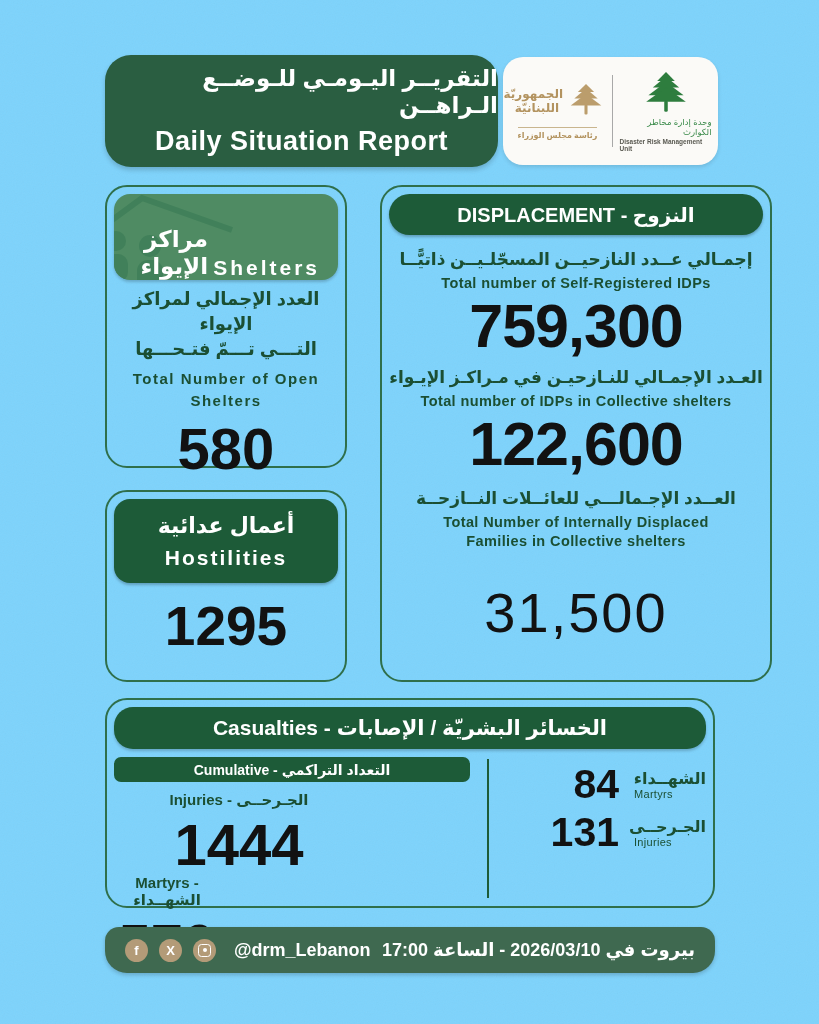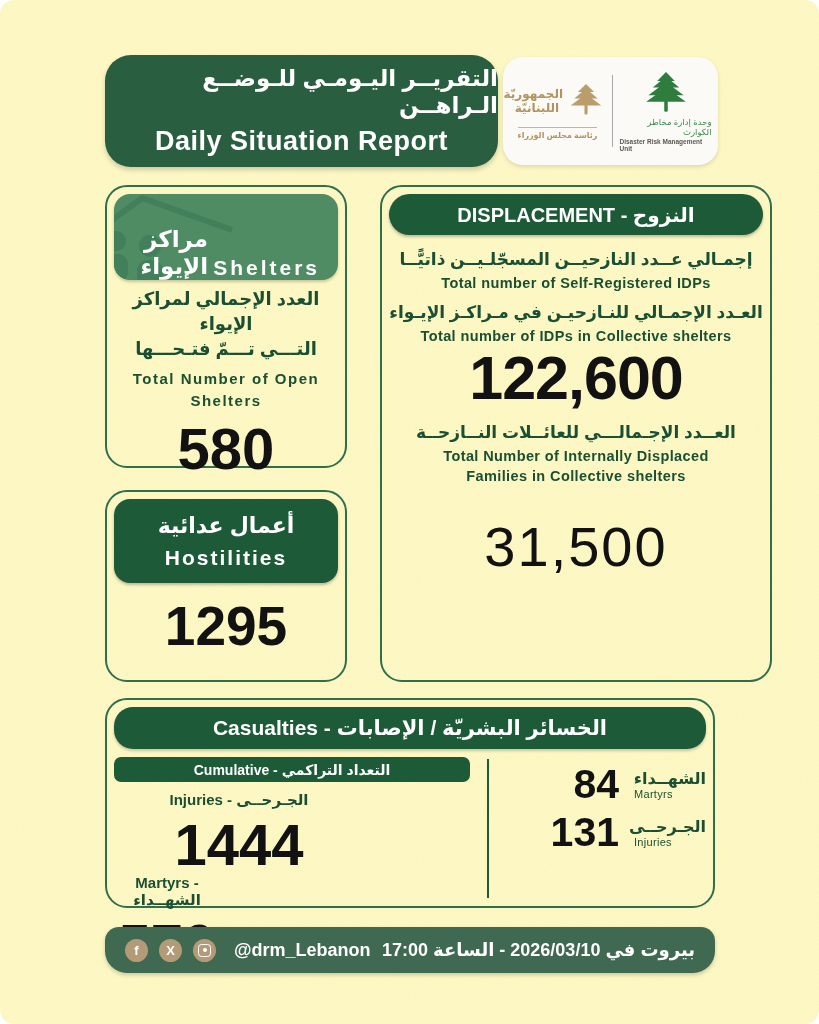--- a/index.html
+++ b/index.html
@@ -1,18 +1,18 @@
 <!DOCTYPE html>
 <html lang="en"><head>
 <meta charset="utf-8">
 <style>
   html,body{margin:0;padding:0;}
   .page{
-    position:relative;width:819px;height:1024px;background:#fef9c3;
-    font-family:"Liberation Sans","DejaVu Sans",sans-serif;overflow:hidden;border-radius:14px;
+    position:relative;width:819px;height:1024px;background:#7dd3fc;
+    font-family:"Liberation Sans","DejaVu Sans",sans-serif;overflow:hidden;
   }
   .noise{position:absolute;left:0;top:0;z-index:0;pointer-events:none;}
   .layer{position:absolute;inset:0;z-index:1;}
 
   
   .main-header{
     position:absolute;left:105px;top:55px;width:393px;height:112px;
     background:#2a5e41;border-radius:26px;color:#fff;
     display:flex;flex-direction:column;align-items:center;justify-content:center;gap:7px;
     box-shadow:0 3px 5px rgba(0,0,0,.18);
@@ -193,20 +193,21 @@
         <div class="sh-en">Total Number of Open Shelters</div>
         <div class="sh-val">580</div>
       </div>
     </div>
 
     <div class="box" id="displacement-box">
       <div class="pill">DISPLACEMENT - النزوح</div>
       <div class="disp-body">
         <div class="d-ar">إجمـالي عــدد النازحيــن المسجّلـيــن ذاتيًّــا</div>
         <div class="d-en">Total number of Self-Registered IDPs</div>
+        <div class="d-val">759,300</div>
         <div class="d-ar gap1">العـدد الإجمـالي للنـازحيـن في مـراكـز الإيـواء</div>
         <div class="d-en">Total number of IDPs in Collective shelters</div>
         <div class="d-val">122,600</div>
         <div class="d-ar gap2">العــدد الإجـمالـــي للعائــلات النــازحــة</div>
         <div class="d-en" style="width:330px;">Total Number of Internally Displaced Families in Collective shelters</div>
         <div class="d-val light">31,500</div>
       </div>
     </div>
 
     <div class="box" id="hostilities-box">

